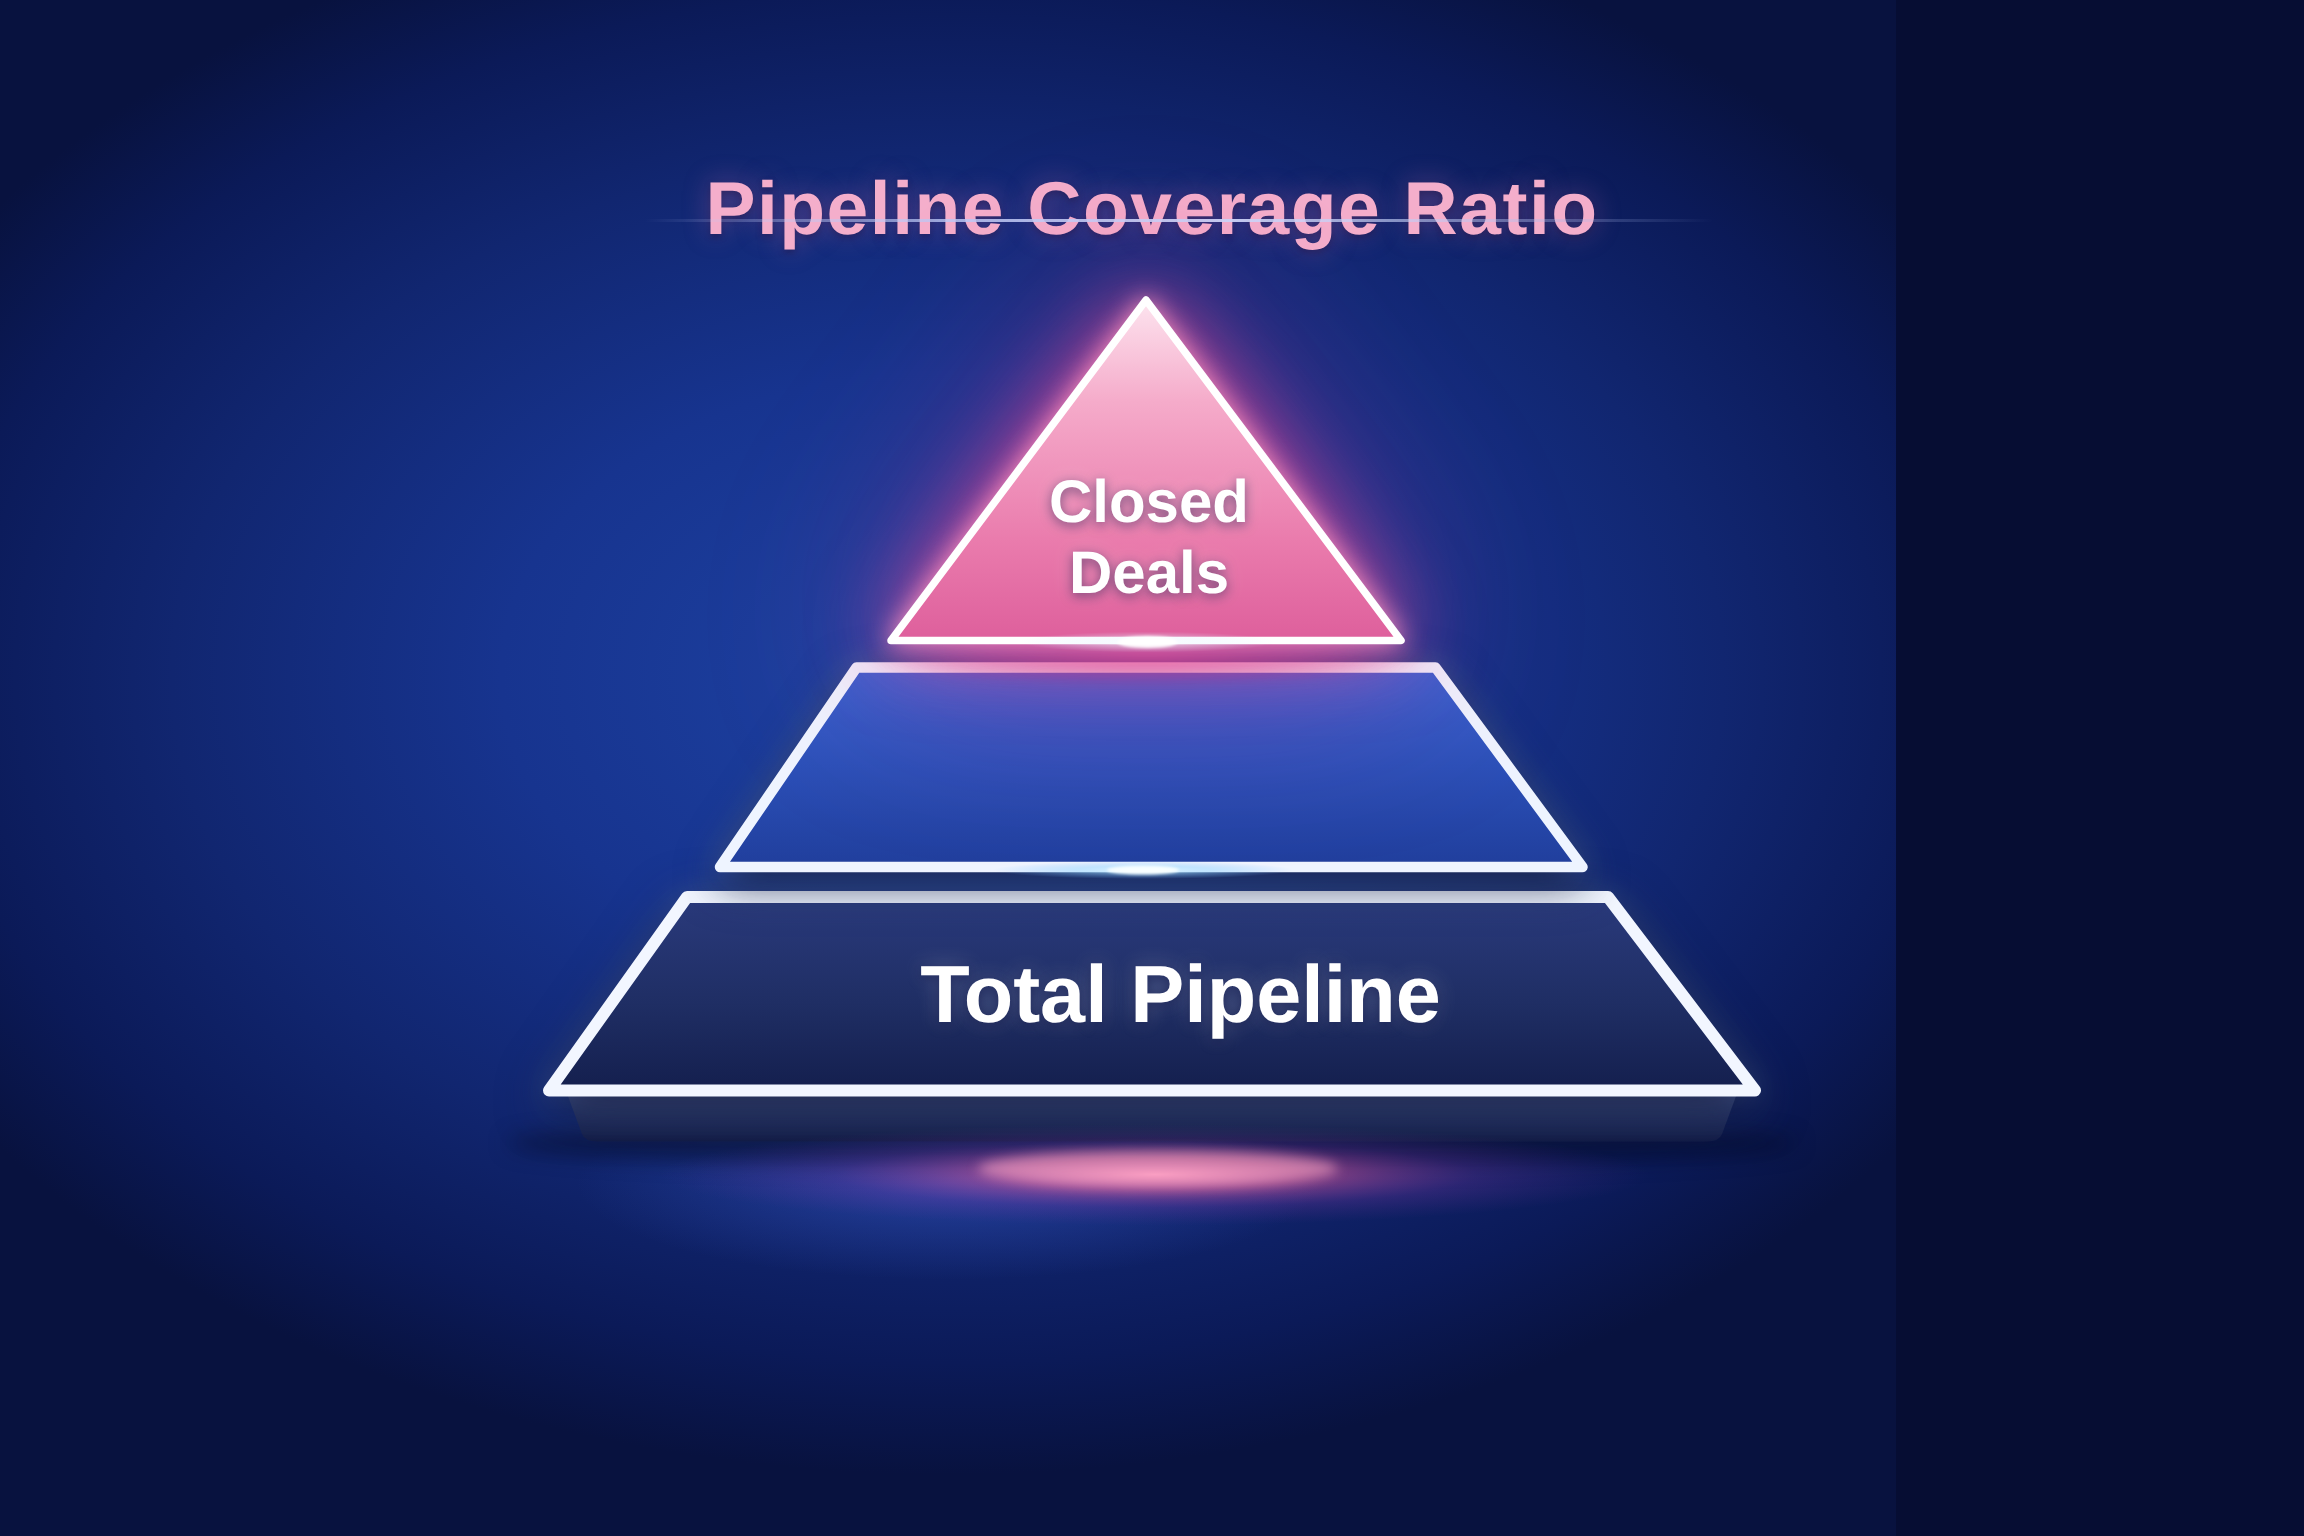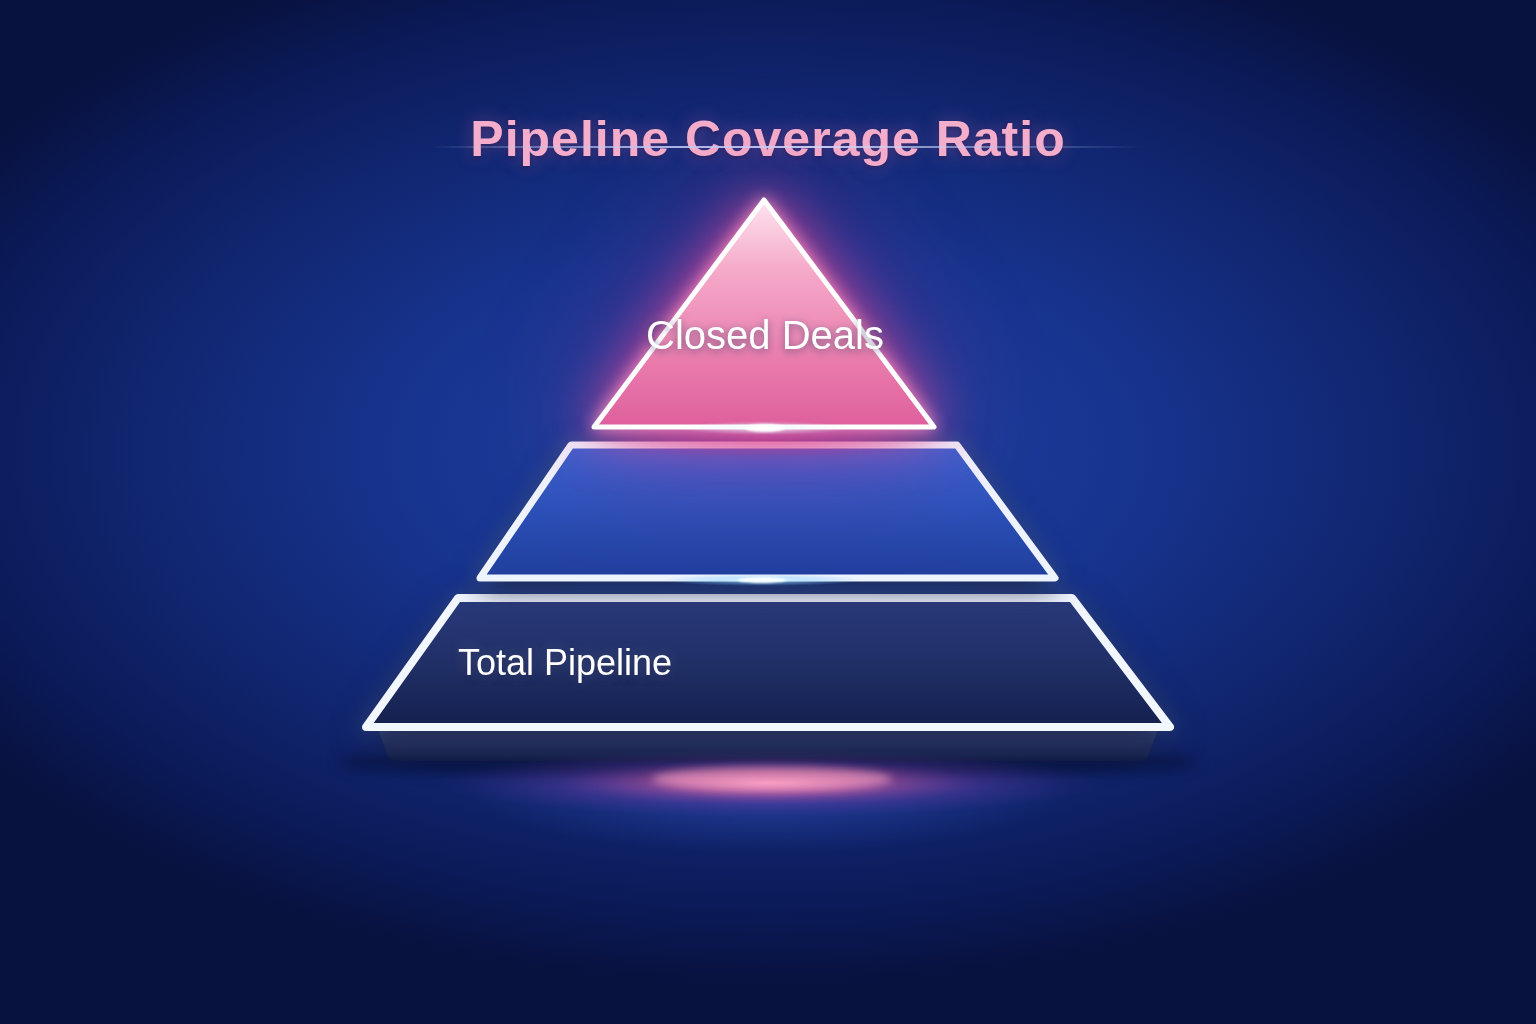--- a/index.html
+++ b/index.html
@@ -1,18 +1,18 @@
 <!DOCTYPE html>
 <html><head>
 <meta charset="utf-8">
 <style>
   html,body{margin:0;padding:0;background:#060d33;}
   .stage{
     position:relative;
-    width:1536px;height:1024px;
+    width:1264px;height:1024px;
     overflow:hidden;
     font-family:"Liberation Sans", sans-serif;
     background:
       radial-gradient(ellipse 28% 9% at 50% 77%, rgba(60,95,210,0.45) 0%, rgba(60,95,210,0) 70%),
       radial-gradient(ellipse 62% 52% at 50% 44%, #1e43a4 0%, #17348f 38%, #112670 66%, #0b1a58 86%, #08123f 100%);
   }
   .title{
     position:absolute;top:76px;left:0;width:1536px;
     text-align:center;
     font-size:50px;font-weight:700;letter-spacing:1px;
@@ -23,26 +23,26 @@
     position:absolute;top:146px;left:430px;width:712px;height:2px;
     background:linear-gradient(90deg, rgba(170,185,235,0) 0%, rgba(188,200,245,0.85) 30%, rgba(205,215,250,0.95) 55%, rgba(170,185,235,0.35) 85%, rgba(170,185,235,0) 100%);
     border-radius:2px;
   }
   svg.pyramid{position:absolute;left:0;top:0;width:1536px;height:1024px;}
   .g-triangle{filter:drop-shadow(0 0 8px rgba(255,150,195,0.95)) drop-shadow(0 0 26px rgba(242,80,155,0.8)) drop-shadow(0 0 60px rgba(215,40,130,0.45));}
   .g-mid{filter:drop-shadow(0 8px 14px rgba(3,8,35,0.70)) drop-shadow(0 0 8px rgba(170,205,255,0.30));}
   .g-bot{filter:drop-shadow(0 8px 16px rgba(2,6,30,0.70)) drop-shadow(0 0 8px rgba(170,205,255,0.25));}
   .tier-label{
     position:absolute;
-    color:#ffffff;font-weight:400;text-align:left;
+    color:#ffffff;font-weight:700;text-align:center;
     text-shadow:0 2px 8px rgba(15,20,70,0.55), 0 0 14px rgba(255,255,255,0.25);
   }
   .label-top{left:646px;top:312px;width:240px;font-size:40px;line-height:47px;}
   .label-mid{left:480px;top:491px;width:575px;font-size:40px;line-height:44px;}
-  .label-bot{left:458px;top:641px;width:614px;font-size:36px;line-height:44px;}
+  .label-bot{left:480px;top:641px;width:614px;font-size:54px;line-height:44px;}
 </style>
 </head>
 <body>
 
 <div class="stage">
 
   <h1 class="title">Pipeline Coverage Ratio</h1>
   <div class="title-divider"></div>
 
   <svg class="pyramid" viewBox="0 0 1536 1024" aria-hidden="true">

